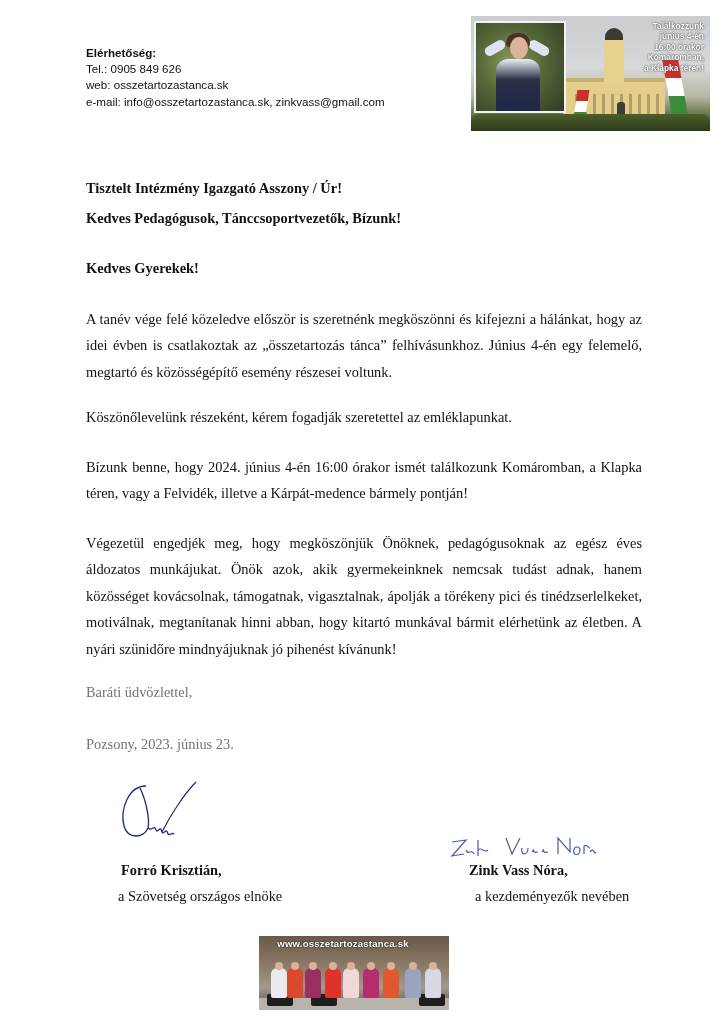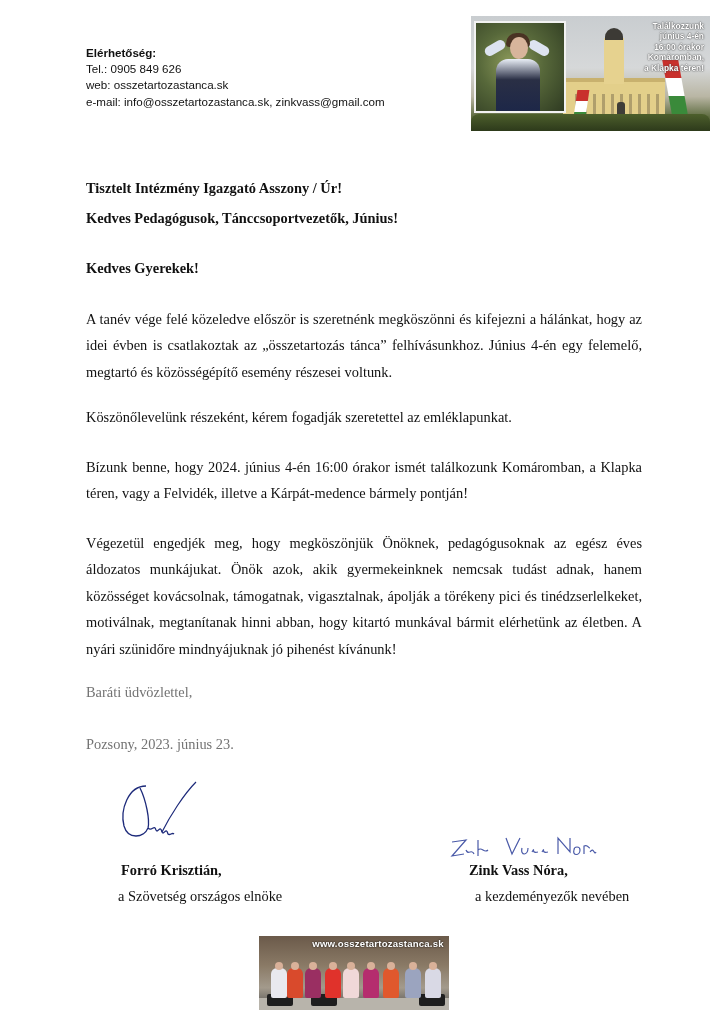--- a/index.html
+++ b/index.html
@@ -26,21 +26,21 @@
   .greeting { position: absolute; left: 86px; font-family: "Liberation Serif", serif; font-weight: bold; font-size: 14.4px; color: #111; white-space: nowrap; }
   .para { position: absolute; left: 86px; width: 556px; font-family: "Liberation Serif", serif; font-size: 14.4px; line-height: 26.4px; color: #111; text-align: justify; }
   .line { position: absolute; left: 86px; font-family: "Liberation Serif", serif; font-size: 14.4px; color: #737373; white-space: nowrap; }
 
   .sig-left { position: absolute; left: 118px; top: 780px; width: 90px; height: 62px; }
   .sig-right { position: absolute; left: 448px; top: 834px; width: 150px; height: 30px; }
   .signer-name { position: absolute; font-family: "Liberation Serif", serif; font-weight: bold; font-size: 14.4px; color: #111; white-space: nowrap; }
   .signer-role { position: absolute; font-family: "Liberation Serif", serif; font-size: 14.4px; color: #111; white-space: nowrap; margin-left: 32px; }
 
   .footer-photo { position: absolute; left: 259px; top: 936px; width: 190px; height: 74px; overflow: hidden; background: linear-gradient(180deg, #6b5a4a 0%, #8a7a66 40%, #a39a8c 70%, #4b4b4b 100%); }
-  .fp-url { position: absolute; left: 0; top: 2px; width: 168px; text-align: center; font-family: "Liberation Sans", sans-serif; font-weight: bold; font-size: 9.6px; color: #fff; text-shadow: 0 0 2px #000; letter-spacing: .2px; padding-left: 35px; }
+  .fp-url { position: absolute; left: 0; top: 2px; width: 168px; text-align: center; font-family: "Liberation Sans", sans-serif; font-weight: bold; font-size: 9.6px; color: #fff; text-shadow: 0 0 2px #000; letter-spacing: .2px; }
   .fp-dancer { position: absolute; bottom: 12px; width: 16px; height: 30px; border-radius: 6px 6px 2px 2px; }
   .fp-head { position: absolute; width: 8px; height: 8px; border-radius: 50%; background: #d9b199; }
   .fp-stage { position: absolute; left: 0; bottom: 0; width: 190px; height: 12px; background: #b8b4ab; }
   .fp-speaker { position: absolute; bottom: 4px; width: 26px; height: 12px; background: #1e1e1e; border-radius: 2px; }
 </style>
 </head>
 <body>
 
 <div class="contact">
   <div class="b">Elérhetőség:</div>
@@ -69,21 +69,21 @@
   <div class="hp-caption">
     <div>Találkozzunk</div>
     <div>június 4-én</div>
     <div>16:00 órakor</div>
     <div>Komáromban,</div>
     <div>a Klapka téren!</div>
   </div>
 </div>
 
 <div class="greeting" style="top:160px;margin-top:20px;">Tisztelt Intézmény Igazgató Asszony / Úr!</div>
-<div class="greeting" style="top:210px;">Kedves Pedagógusok, Tánccsoportvezetők, Június!</div>
+<div class="greeting" style="top:210px;">Kedves Pedagógusok, Tánccsoportvezetők, Bízunk!</div>
 <div class="greeting" style="top:260px;">Kedves Gyerekek!</div>
 
 <div class="para" style="top:306px;">A tanév vége felé közeledve először is szeretnénk megköszönni és kifejezni a hálánkat, hogy az idei évben is csatlakoztak az „összetartozás tánca” felhívásunkhoz. Június 4-én egy felemelő, megtartó és közösségépítő esemény részesei voltunk.</div>
 <div class="para" style="top:404px;">Köszönőlevelünk részeként, kérem fogadják szeretettel az emléklapunkat.</div>
 <div class="para" style="top:454px;">Bízunk benne, hogy 2024. június 4-én 16:00 órakor ismét találkozunk Komáromban, a Klapka téren, vagy a Felvidék, illetve a Kárpát-medence bármely pontján!</div>
 <div class="para" style="top:530px;">Végezetül engedjék meg, hogy megköszönjük Önöknek, pedagógusoknak az egész éves áldozatos munkájukat. Önök azok, akik gyermekeinknek nemcsak tudást adnak, hanem közösséget kovácsolnak, támogatnak, vigasztalnak, ápolják a törékeny pici és tinédzserlelkeket, motiválnak, megtanítanak hinni abban, hogy kitartó munkával bármit elérhetünk az életben. A nyári szünidőre mindnyájuknak jó pihenést kívánunk!</div>
 
 <div class="line" style="top:684px;">Baráti üdvözlettel,</div>
 <div class="line" style="top:736px;">Pozsony, 2023. június 23.</div>
 

